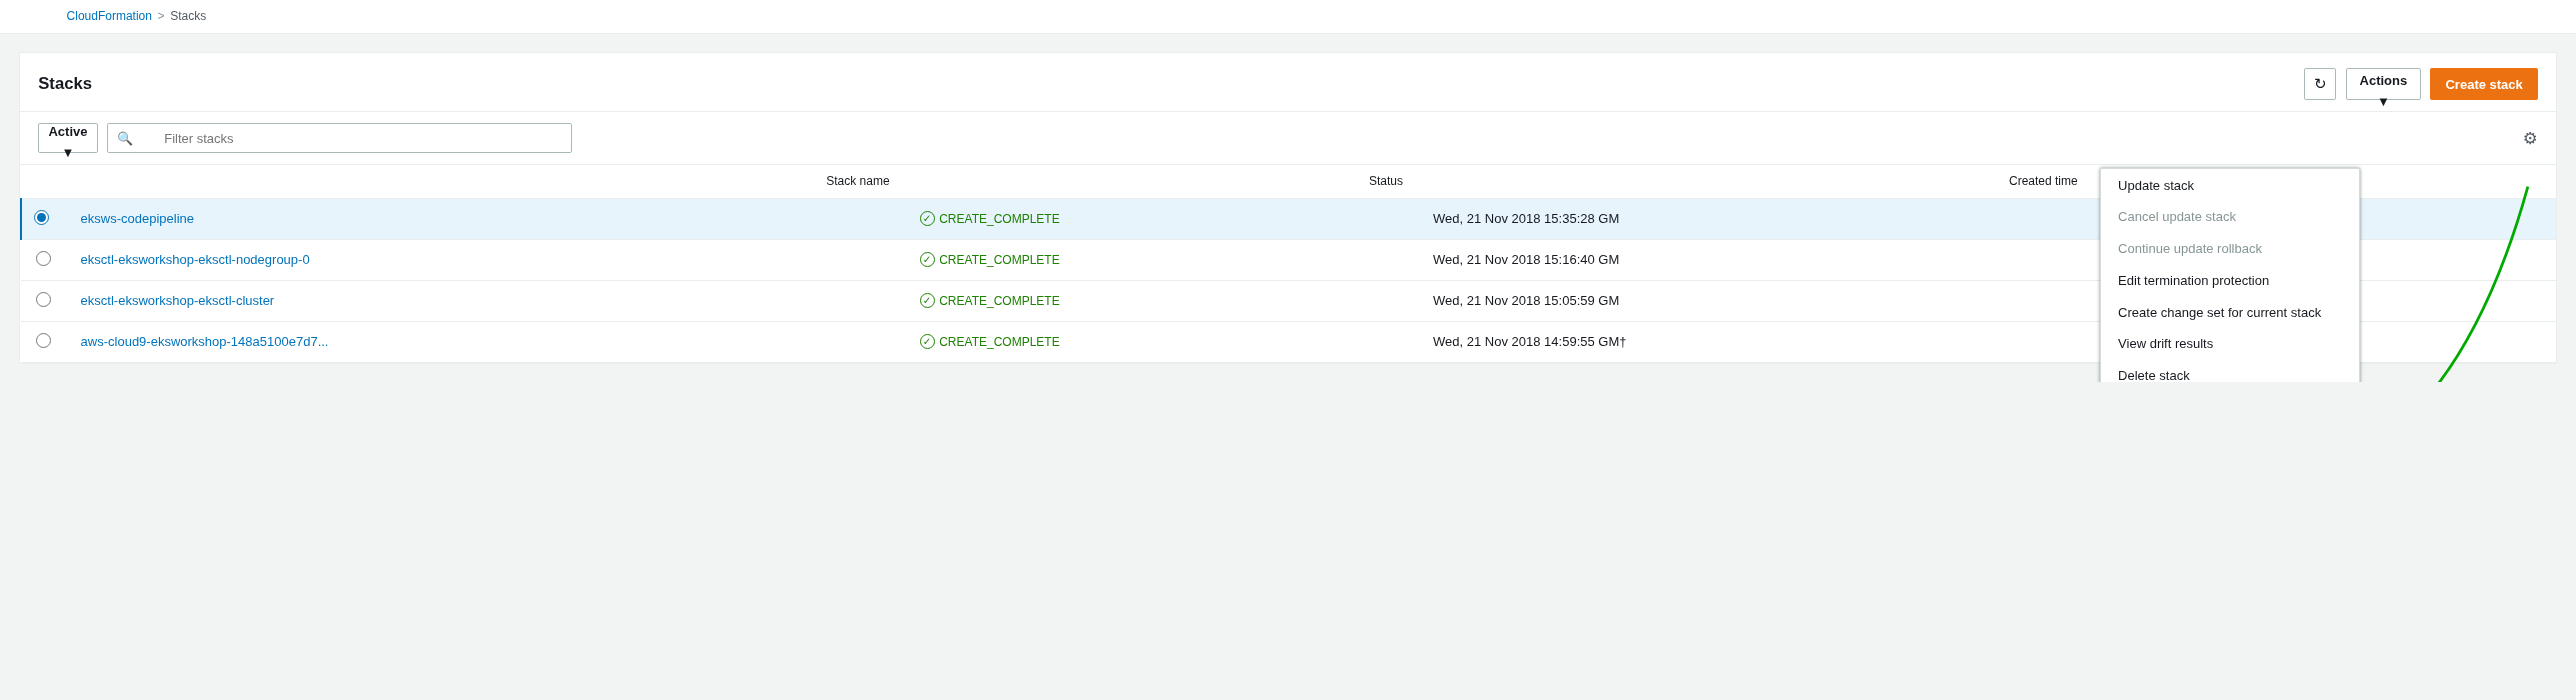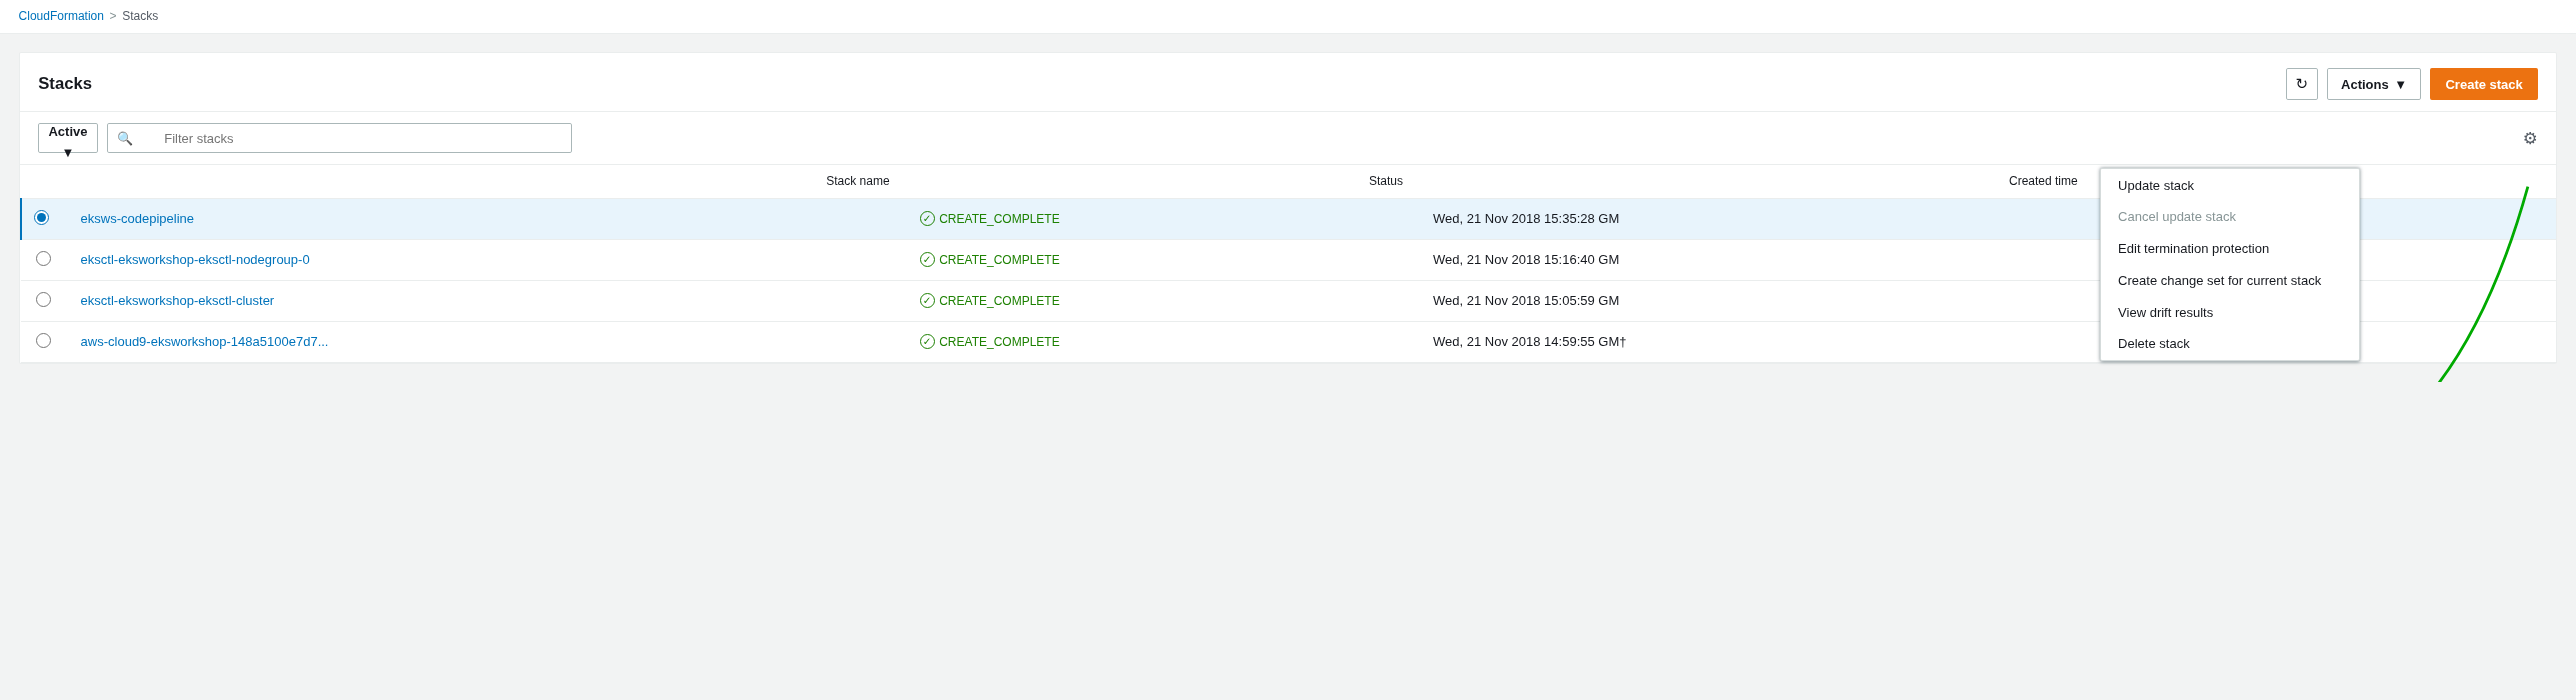--- a/index.html
+++ b/index.html
@@ -14,20 +14,21 @@
       align-items: center;
       padding: 9.3px 18.6px;
       background: #fff;
       border-bottom: 0.9px solid #eaeded;
       font-size: 12px;
       color: #545b64;
     }
     .breadcrumb a {
       color: #0073bb;
       text-decoration: none;
+      margin-left: 48px;
     }
     .breadcrumb .separator {
       margin: 0 5.6px;
       color: #879596;
     }
     .main-container {
       padding: 18.6px;
     }
     .panel {
       background: #fff;
@@ -70,20 +71,21 @@
       border: 0.9px solid #aab7b8;
       background: #fff;
       border-radius: 1.9px;
       cursor: pointer;
       display: flex;
       align-items: center;
       gap: 5.6px;
       font-size: 13px;
       font-weight: 700;
       color: #16191f;
+      flex-direction: column;
     }
     .btn-create {
       height: 32px;
       padding: 0 15px;
       border: none;
       background: #ec7211;
       border-radius: 1.9px;
       cursor: pointer;
       font-size: 13px;
       font-weight: 700;
@@ -257,20 +259,21 @@
           <span>▼</span>
         </button>
         <button class="btn-create">Create stack</button>
       </div>
     </div>
 
     <div class="panel-wrapper">
       <div class="dropdown-menu" id="actions-menu">
       <div class="dropdown-item">Update stack</div>
           <div class="dropdown-item disabled">Cancel update stack</div>
+          <div class="dropdown-item disabled">Continue update rollback</div>
           <div class="dropdown-item">Edit termination protection</div>
           <div class="dropdown-item">Create change set for current stack</div>
           <div class="dropdown-item">View drift results</div>
           <div class="dropdown-item">Delete stack</div>
         </div>
 
       <div class="arrow-container">
         <svg width="279" height="297" viewBox="0 0 300 320">
           <defs>
             <marker id="arrowhead" markerWidth="10" markerHeight="7" refX="10" refY="3.5" orient="auto">

